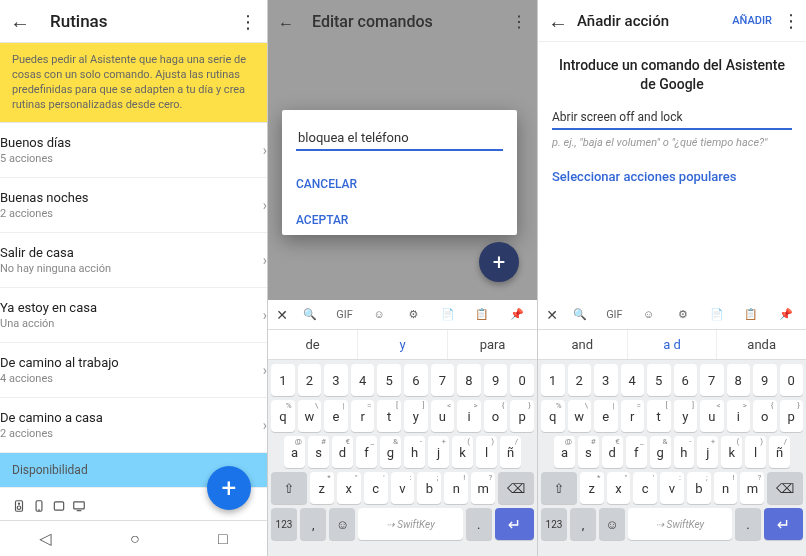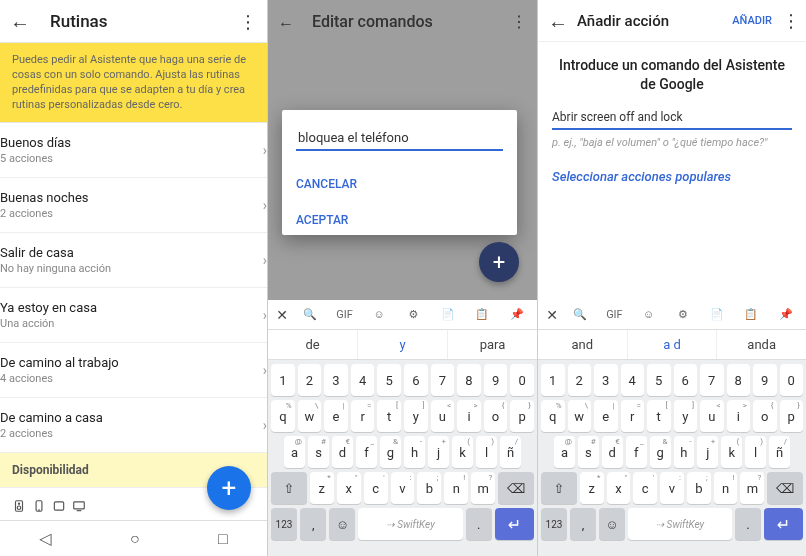--- a/index.html
+++ b/index.html
@@ -12,21 +12,21 @@
   
   .p1-header { height: 42px; display:flex; align-items:center; padding:0 10px; }
   .p1-header .back { font-size:20px; color:#333; }
   .p1-header .title { font-size:17px; font-weight:500; margin-left:20px; flex:1; color:#222;}
   .p1-header .more { font-size:18px; color:#333;}
   .p1-desc { background:#fde047; padding:10px 12px; font-size:11px; color:#666; line-height:1.35; border-top:1px solid #e5e5e5; border-bottom:1px solid #e5e5e5;}
   .p1-item { display:flex; align-items:center; justify-content:space-between; padding:12px 0; border-bottom:1px solid #eee;}
   .p1-item .txt .t1 { font-size:13px; color:#222;}
   .p1-item .txt .t2 { font-size:11px; color:#888; margin-top:2px;}
   .p1-item .chev { color:#999; font-size:14px; }
-  .p1-section { background:#fef9c3; padding:10px 12px; font-size:12px; color:#555; font-weight:700; border-bottom:1px solid #eee;}
+  .p1-section { background:#7dd3fc; padding:10px 12px; font-size:12px; color:#555; font-weight:400; border-bottom:1px solid #eee;}
   .p1-devices { display:flex; gap:6px; padding:8px 12px; color:#555; font-size:18px;}
   .fab { position:absolute; right:16px; bottom:46px; width:44px; height:44px; border-radius:50%; display:flex; align-items:center; justify-content:center; color:#fff; font-size:26px; box-shadow:0 3px 6px rgba(0,0,0,.3);}
   .fab-blue { background:#1a73e8; }
   .navbar { position:absolute; bottom:0; left:0; right:0; height:36px; background:#fff; display:flex; align-items:center; justify-content:space-around; border-top:1px solid #ddd; color:#555;}
   .navbar span { font-size:16px; }
 
   
   .p2-top { height:300px; position:relative; background:#9e9e9e;}
   .p2-header { height:42px; display:flex; align-items:center; padding:0 10px; color:#333;}
   .p2-header .title { font-size:16px; font-weight:500; margin-left:18px; flex:1;}
@@ -39,21 +39,21 @@
   
   .p3-header { height:42px; display:flex; align-items:center; padding:0 6px 0 10px; border-bottom:1px solid #eee;}
   .p3-header .back { font-size:20px; color:#333;}
   .p3-header .title { font-size:15px; font-weight:500; margin-left:9px; flex:1; color:#222;}
   .p3-header .add { color:#3367d6; font-size:11px; font-weight:500; margin-right:10px;}
   .p3-header .more { font-size:18px; color:#333;}
   .p3-body { padding:14px 14px 0;}
   .p3-body h2 { font-size:14px; font-weight:500; color:#222; line-height:1.35; margin-bottom:12px;text-align:center;}
   .p3-input { border:none; border-bottom:2px solid #3367d6; width:100%; font-size:12px; padding:4px 0; color:#333; outline:none;}
   .p3-hint { font-size:11px; font-style:italic; color:#999; margin-top:6px;}
-  .p3-link { color:#3367d6; font-size:13px; font-weight:500; margin-top:20px;font-style:italic;}
+  .p3-link { color:#3367d6; font-size:13px; font-weight:500; margin-top:20px;}
 
   
   .kb { position:absolute; left:0; right:0; bottom:0; height:256px; background:#eceef0; display:flex; flex-direction:column;}
   .kb-toolbar { height:30px; display:flex; align-items:center; background:#fff; border-bottom:1px solid #ddd; padding:0 4px; gap:2px;}
   .kb-toolbar span { flex:1; text-align:center; font-size:13px; color:#666;}
   .kb-toolbar .x { flex:0 0 20px; font-size:14px; color:#444;}
   .kb-sugg { height:30px; display:flex; background:#fff; border-bottom:1px solid #ddd;}
   .kb-sugg span { flex:1; text-align:center; font-size:13px; color:#444; line-height:30px; border-right:1px solid #eee;}
   .kb-sugg span:last-child { border-right:none;}
   .kb-sugg .mid { color:#3367d6;}

